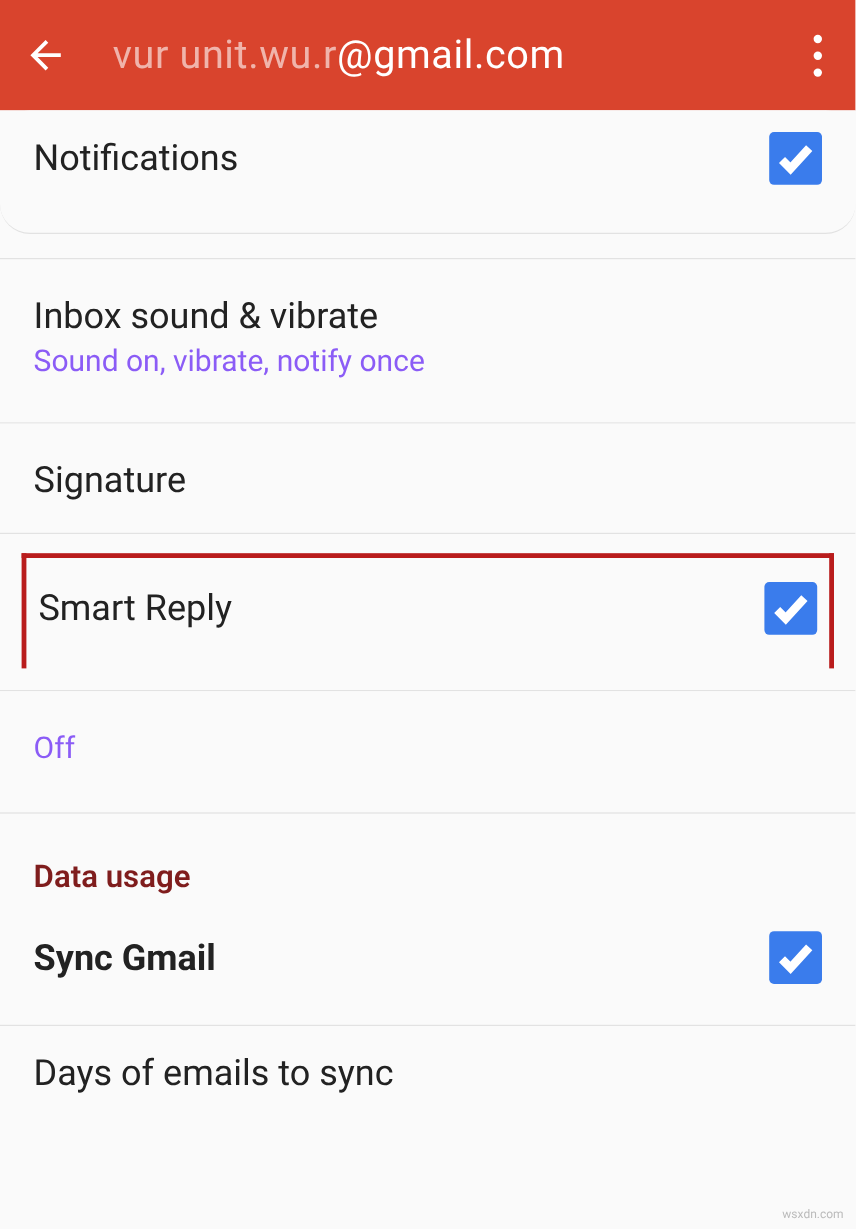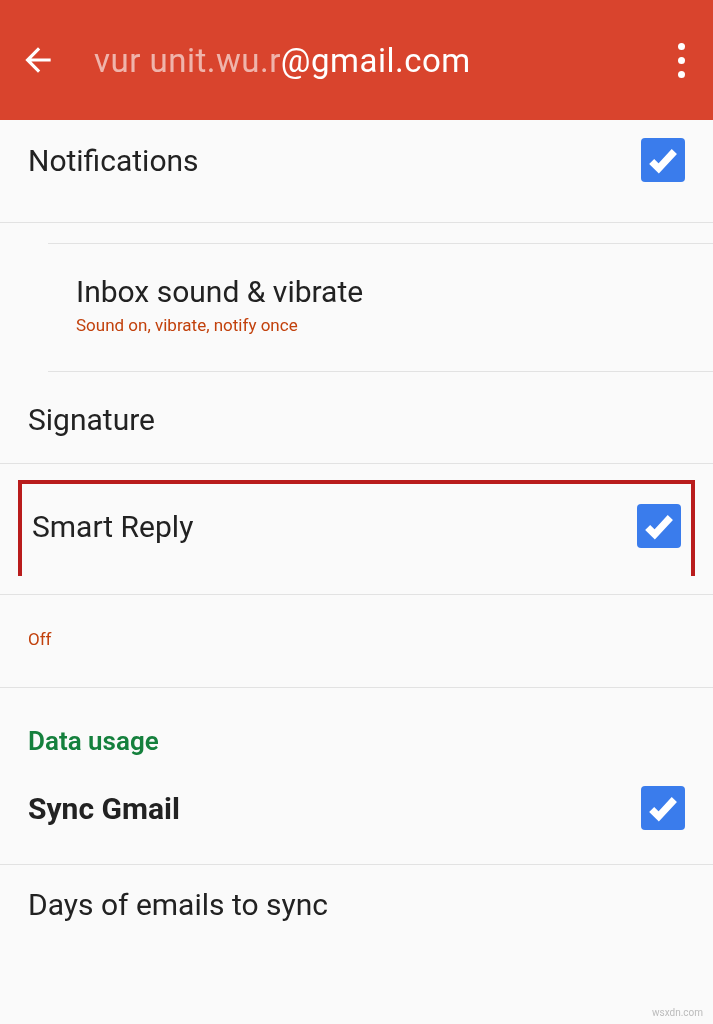--- a/index.html
+++ b/index.html
@@ -1,45 +1,45 @@
 <!DOCTYPE html>
 <html><head>
 <meta charset="utf-8">
 <style>
   * { margin: 0; padding: 0; box-sizing: border-box; }
   html, body { width: 713px; height: 1024px; font-family: Roboto, Arial, sans-serif; background: #fafafa; overflow: hidden; }
   .header {
-    height: 120px;
+    height: 92px;
     background: #d9442d;
     display: flex;
     align-items: center;
     color: #fff;
     padding: 0 12px;
   }
   .back { width: 52px; display:flex; align-items:center; justify-content:center; cursor:pointer; }
   .title { flex: 1; font-size: 33px; font-weight: 400; letter-spacing: .5px; white-space: nowrap; overflow:hidden; margin-left: 30px; }
   .more { width: 40px; display:flex; flex-direction:column; align-items:center; gap:7px; cursor:pointer; }
   .more .dot { width:7px; height:7px; background:#fff; border-radius:50%; }
   .list { background:#fafafa; }
   .row {
     display:flex;
     align-items:center;
     padding: 26px 28px 26px 28px;
     border-bottom:1px solid #e2e2e2;
     background:#fafafa;
     cursor:pointer;
   }
-  .row.first { padding-top:18px; padding-bottom:40px; border-top:none;}
+  .row.first { padding-top:18px; padding-bottom:40px; border-top:none;border-radius:25px;}
   .row.signature { }
   .row.smart { margin: 0 18px 18px 18px; border: 4px solid #b91c1c; padding: 20px 10px 28px 10px; background:#fafafa; border-bottom:4px solid #e50000;}
   .row.noborder { border-bottom:none; }
   .row .txt { flex:1; }
   .row .ttl { font-size:30px; color:#222; }
-  .row .sub { font-size:17px; color:#c2410c; margin-top:6px; }
-  .section { font-size:26px; color:#15803d; font-weight:600; padding: 38px 20px 12px 28px; }
+  .row .sub { font-size:25px; color:#8b5cf6; margin-top:6px; }
+  .section { font-size:26px; color:#7f1d1d; font-weight:600; padding: 38px 20px 12px 28px; }
   .cb {
     width:44px; height:44px; background:#3a7cec; border-radius:4px;
     display:flex; align-items:center; justify-content:center; flex-shrink:0;
   }
   .cb svg { width:34px; height:34px; stroke:#fff; stroke-width:5; fill:none; }
   .gap { height:20px; }
   .hr { height:1px; background:#e2e2e2; }
   .watermark { position:absolute; bottom:6px; right:10px; font-size:10px; color:#bbb; }
 </style>
 </head>
@@ -69,21 +69,21 @@
     </div>
     <div class="cb">
       <svg viewBox="0 0 24 24">
           <polyline points="4 13 9 18 20 6"></polyline>
         </svg>
     </div>
   </div>
 
   <div class="gap"></div>
 
-  <div class="row" style="border-top:1px solid #e2e2e2; padding-top:30px; padding-bottom:36px;margin-left:48px;">
+  <div class="row" style="border-top:1px solid #e2e2e2; padding-top:30px; padding-bottom:36px;">
     <div class="txt">
       <div class="ttl">Inbox sound &amp; vibrate</div>
       <div class="sub">Sound on, vibrate, notify once</div>
     </div>
   </div>
 
   <div class="row signature" style="padding-top:30px;">
     <div class="txt">
       <div class="ttl">Signature</div>
     </div>

